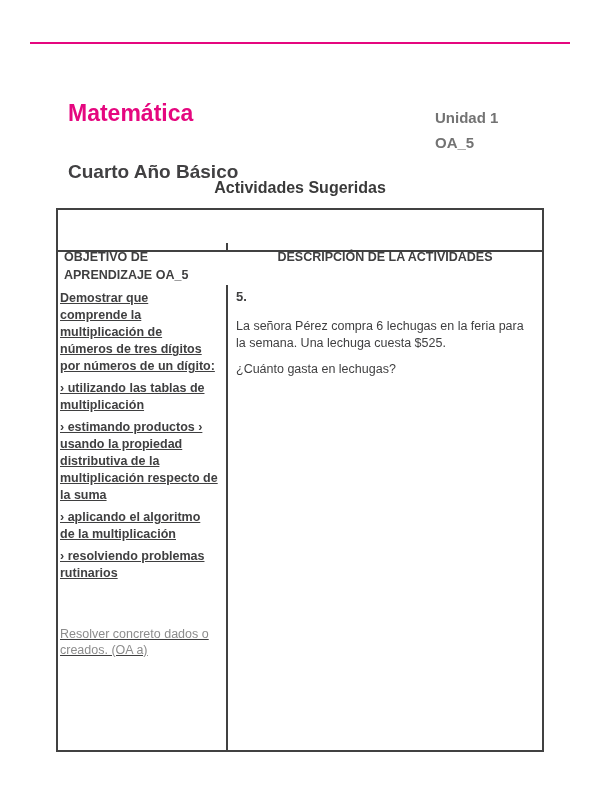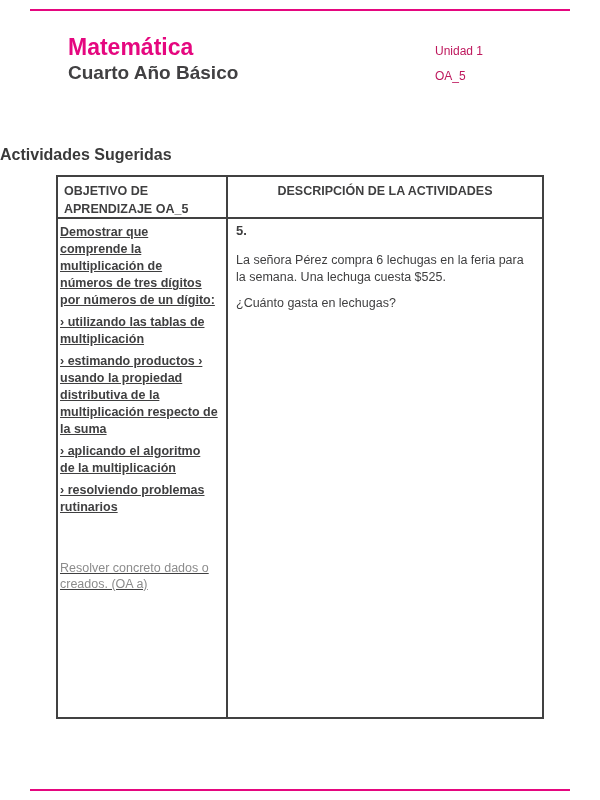--- a/index.html
+++ b/index.html
@@ -1,40 +1,40 @@
 <!DOCTYPE html>
 <html><head>
 <meta charset="utf-8">
 <style>
-  * { box-sizing: border-box; }
+  * { box-sizing: border-box; margin-top: 33px; }
   html, body { margin: 0; padding: 0; }
   body {
     width: 600px; height: 800px;
     position: relative;
     background: #ffffff;
     font-family: "Liberation Sans", sans-serif;
     color: #3f3f40;
     overflow: hidden;
   }
 
   .rule { position: absolute; left: 30px; right: 30px; height: 2px; background: #e5077f; }
   .rule-top { top: 9px; }
   .rule-bottom { top: 789px; }
 
   .brand { position: absolute; left: 68px; top: 33px; }
   .brand-subject { color: #e5077f; font-weight: bold; font-size: 23px; line-height: 28px; }
   .brand-grade   { color: #414042; font-weight: bold; font-size: 19px; line-height: 24px; }
 
   .unit-block { position: absolute; left: 435px; top: 43px; }
-  .unit-label, .oa-label { color: #be185d; font-weight: normal; font-size: 12px; line-height: 17px; }
+  .unit-label, .oa-label { color: #737373; font-weight: bold; font-size: 15px; line-height: 17px; }
   .oa-label { margin-top: 8px; }
 
   .section-title {
     position: absolute; top: 146px; left: 0; width: 100%;
-    font-weight: bold; font-size: 16px; color: #3a3a3a;
+    text-align: center; font-weight: bold; font-size: 16px; color: #3a3a3a;
   }
 
   .activity-table {
     position: absolute; left: 56px; top: 175px;
     width: 488px; height: 544px;
     border: 2px solid #414141;
     display: grid;
     grid-template-columns: 170px 1fr;
     grid-template-rows: 42px 1fr;
     background: #ffffff;

